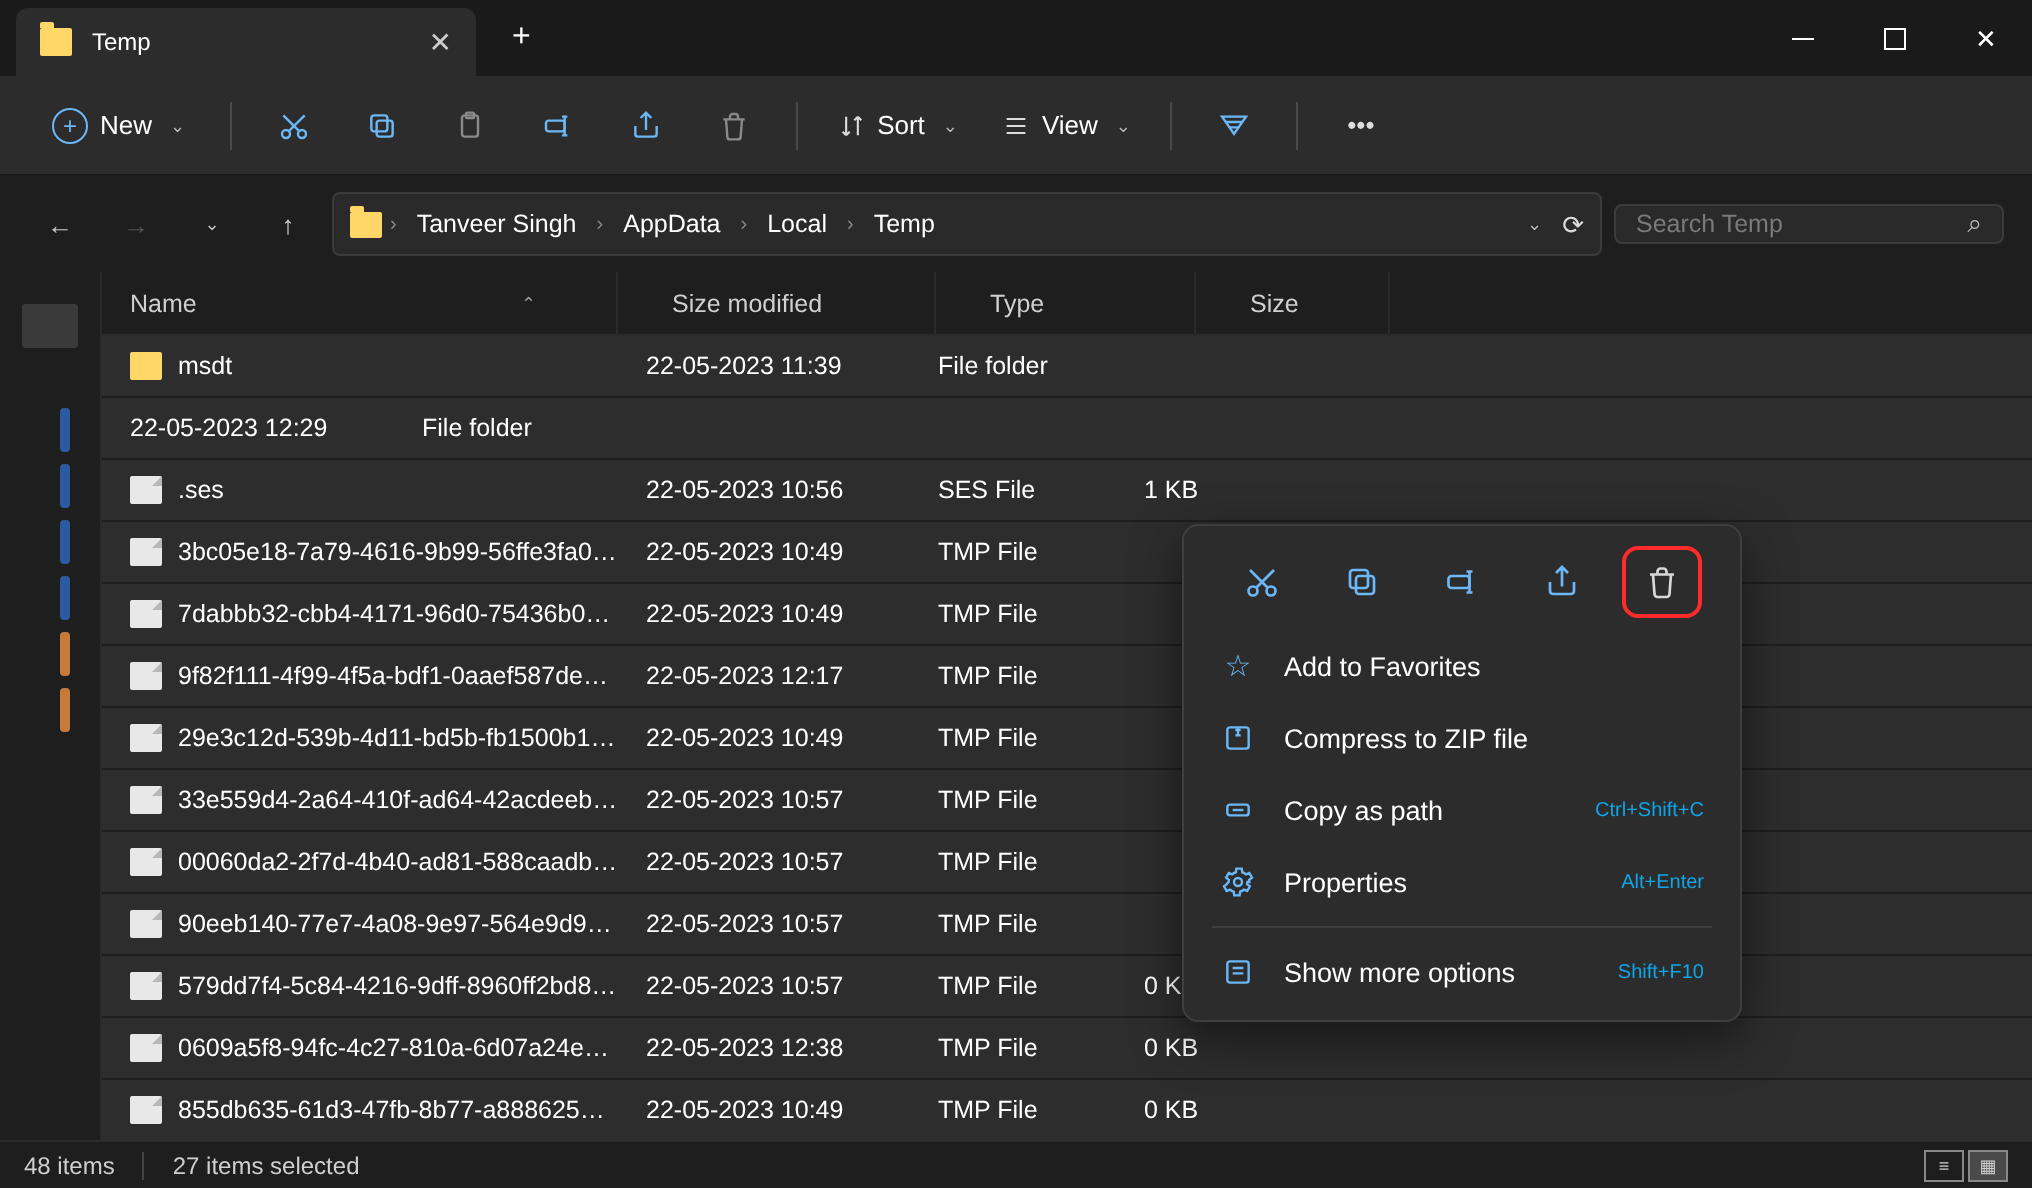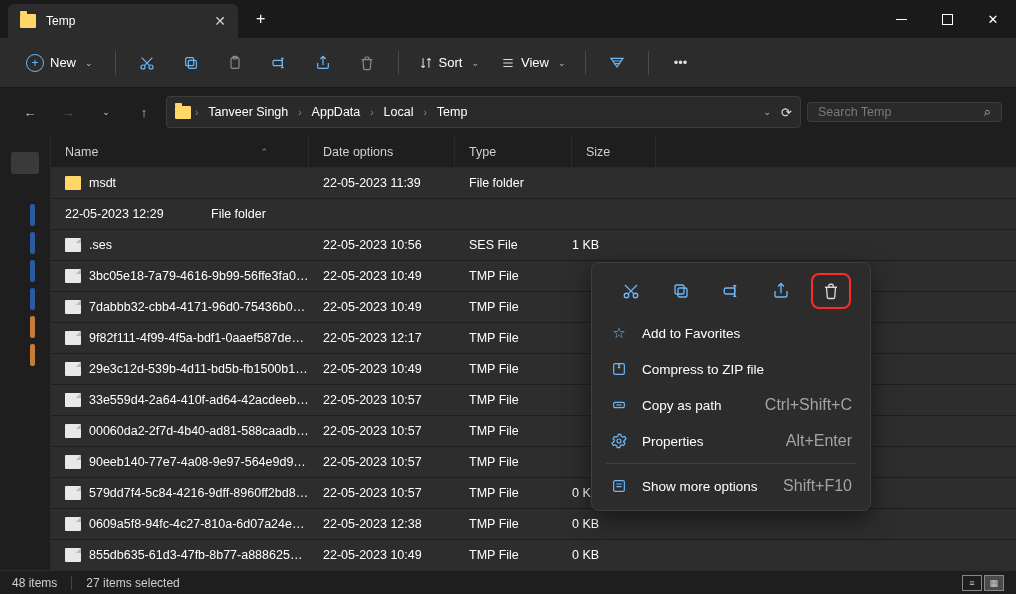--- a/index.html
+++ b/index.html
@@ -36,21 +36,21 @@
 .addr-end { margin-left: auto; display: flex; align-items: center; gap: 10px; }
 .search { width: 195px; height: 20px; background: #2a2a2a; border: 1px solid #3c3c3c; border-radius: 4px; display: flex; align-items: center; padding: 0 10px; color: #888; justify-content: space-between; }
 .search input { background: transparent; border: none; color: #ccc; font-size: 12.5px; outline: none; width: 140px; }
 .search input::placeholder { color: #7a7a7a; }
 
 
 .content { display: flex; height: calc(594px - 38px - 50px - 48px - 24px); }
 .navpane { width: 51px; background: #1e1e1e; border-right: 1px solid #2a2a2a; padding-top: 10px; }
 .navpane .ni { width: 28px; height: 22px; margin: 6px auto; border-radius: 2px; }
 .listarea { flex: 1; overflow: hidden; position: relative; }
-.headers { display: flex; height: 32px; align-items: center; border-bottom: 1px solid #2a2a2a; color: #d0d0d0; font-size: 12.5px; }
+.headers { display: flex; height: 32px; align-items: center; border-bottom: 1px solid #2a2a2a; color: #d0d0d0; font-size: 12.5px; gap: 13px; }
 .headers > div { padding-left: 14px; border-right: 1px solid #2a2a2a; height: 100%; display: flex; align-items: center; }
 .col-name { width: 258px; gap: 60px; }
 .col-date { width: 146px; }
 .col-type { width: 117px; }
 .col-size { width: 84px; justify-content: flex-start; }
 .sort-caret { font-size: 9px; color: #999; margin-left: auto; margin-right: 40px; }
 
 .rows { }
 .row { display: flex; height: 31px; align-items: center; font-size: 12.5px; background: #2d2d2d; border-bottom: 1px solid #1e1e1e; }
 .row > div { padding-left: 14px; overflow: hidden; white-space: nowrap; text-overflow: ellipsis; }
@@ -64,21 +64,21 @@
 .ficon.file { background: #e8e8e8; border-radius: 1px; position: relative; }
 .ficon.file::after { content: ""; position: absolute; right: 0; top: 0; border-style: solid; border-width: 0 0 5px 5px; border-color: transparent transparent #b8b8b8 transparent; }
 
 
 .ctxmenu { position: absolute; left: 591px; top: 262px; width: 280px; background: #2c2c2c; border: 1px solid #3f3f3f; border-radius: 8px; padding: 6px; box-shadow: 0 8px 24px rgba(0,0,0,.5); }
 .ctx-row-icons { display: flex; justify-content: space-around; padding: 8px 8px 10px; }
 .ctx-row-icons .cxi { width: 32px; height: 28px; display: flex; align-items: center; justify-content: center; color: #6cb8f7; cursor: pointer; border-radius: 4px; }
 .ctx-row-icons .cxi.delete { outline: 2.5px solid #ff2b2b; outline-offset: 2px; color: #d8d8d8; }
 .ctx-item { display: flex; align-items: center; height: 36px; padding: 0 12px; gap: 14px; border-radius: 4px; cursor: pointer; font-size: 13.5px; }
 .ctx-item .ico { width: 18px; color: #6cb8f7; display: flex; align-items: center; justify-content: center; font-size: 15px; }
-.ctx-item .sc { margin-left: auto; color: #a3a3a3; font-size: 16px; }
+.ctx-item .sc { margin-left: auto; color: #0ea5e9; font-size: 10px; }
 
 
 .statusbar { position: absolute; bottom: 0; left: 0; right: 0; height: 24px; background: #1e1e1e; border-top: 1px solid #2c2c2c; display: flex; align-items: center; padding: 0 12px; font-size: 12px; color: #cfcfcf; gap: 14px; }
 .statusbar .sbsep { width: 1px; height: 14px; background: #444; }
 .statusbar .viewtoggles { margin-left: auto; display: flex; gap: 2px; }
 .vt { width: 20px; height: 16px; border: 1px solid #888; display: flex; align-items: center; justify-content: center; font-size: 9px; }
 
 svg { display: block; }
 </style>
 </head>
@@ -209,21 +209,21 @@
     <div class="ni" style="background:#2c5aa0;width:5px;margin-left:30px;"></div>
     <div class="ni" style="background:#c77b3a;width:5px;margin-left:30px;"></div>
     <div class="ni" style="background:#c77b3a;width:5px;margin-left:30px;"></div>
   </div>
   <div class="listarea">
     <div class="headers">
       <div class="col-name">
           <span>Name</span>
           <span class="sort-caret">⌃</span>
         </div>
-      <div class="col-date">Date options</div>
+      <div class="col-date">Size modified</div>
       <div class="col-type">Type</div>
       <div class="col-size">Size</div>
     </div>
     <div class="rows" id="rows">
         <div class="row">
     <div class="c-name">
             <div class="ficon folder"></div>
             <span style="overflow:hidden;text-overflow:ellipsis;">msdt</span>
           </div>
     <div class="c-date">22-05-2023 11:39</div>

